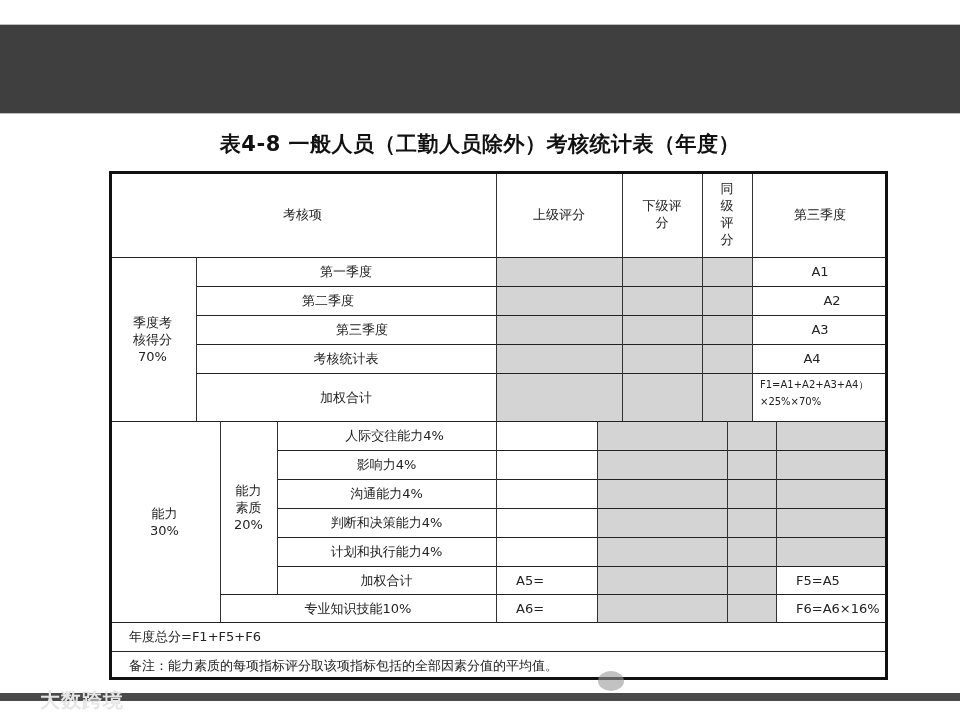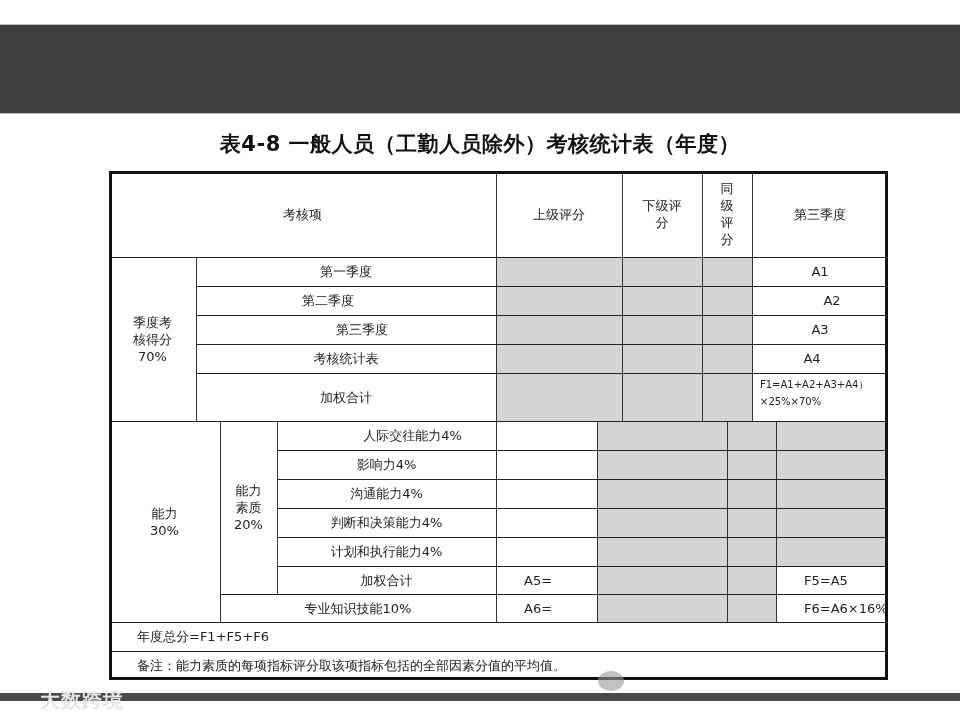--- a/index.html
+++ b/index.html
@@ -9,21 +9,21 @@
               border-top:1px solid #bdbdbd; border-bottom:1px solid #bdbdbd; }
   .band-bottom { position:absolute; left:0; top:693px; width:960px; height:8px; background:#4a4a4a; }
   .title { position:absolute; left:0; top:130px; width:960px; text-align:center;
            font-size:21px; font-weight:bold; letter-spacing:0.5px; color:#111; }
   .cell { position:absolute; box-sizing:border-box; display:flex; align-items:center; justify-content:center;
           text-align:center; font-size:13px; line-height:17px; color:#222; }
   .shade { background:#d4d4d4; }
   .hl { position:absolute; height:0; border-top:1.5px solid #222; }
   .vl { position:absolute; width:0; border-left:1.5px solid #333; }
   .frame { position:absolute; left:109px; top:171px; width:779px; height:509px; border:3px solid #111; box-sizing:border-box; }
-  .left { justify-content:flex-start; padding-left:28px; }
+  .left { justify-content:flex-start; padding-left:20px; }
   .wm1 { position:absolute; left:40px; top:687px; font-size:20px; color:#e6e6e6; font-weight:bold; letter-spacing:1px; }
   .wm2 { position:absolute; left:598px; top:664px; font-size:26px; color:#9a9a9a; opacity:0.75; letter-spacing:2px; }
   .wm-icon { display:inline-block; width:26px; height:20px; background:#9a9a9a; border-radius:50%; vertical-align:middle; margin-right:6px; opacity:0.8; }
 </style>
 </head>
 <body>
 
 <div class="band-top"></div>
 
 <div class="title">表4-8 一般人员（工勤人员除外）考核统计表（年度）</div>
@@ -56,21 +56,21 @@
 <div class="cell" style="left:752px;top:344px;width:120px;height:29px;">A4</div>
 <div class="cell left" style="left:752px;top:373px;width:136px;height:40px;white-space:pre-line;text-align:left;padding-left:8px;font-size:10px;">F1=A1+A2+A3+A4）
 ×25%×70%</div>
 
 <div class="cell" style="left:109px;top:421px;width:111px;height:201px;white-space:pre-line;">能力
 30%</div>
 <div class="cell" style="left:220px;top:421px;width:57px;height:173px;white-space:pre-line;">能力
 素质
 20%</div>
 
-<div class="cell" style="left:289px;top:421px;width:219px;height:29px;padding-left:28px;">人际交往能力4%</div>
+<div class="cell" style="left:271px;top:421px;width:219px;height:29px;padding-left:28px;">人际交往能力4%</div>
 <div class="cell" style="left:277px;top:450px;width:219px;height:29px;">影响力4%</div>
 <div class="cell" style="left:277px;top:479px;width:219px;height:29px;">沟通能力4%</div>
 <div class="cell" style="left:277px;top:508px;width:219px;height:29px;">判断和决策能力4%</div>
 <div class="cell" style="left:277px;top:537px;width:219px;height:29px;">计划和执行能力4%</div>
 <div class="cell" style="left:277px;top:566px;width:219px;height:28px;">加权合计</div>
 <div class="cell" style="left:220px;top:594px;width:276px;height:28px;">专业知识技能10%</div>
 
 <div class="cell left" style="left:496px;top:566px;width:101px;height:28px;">A5=</div>
 <div class="cell left" style="left:496px;top:594px;width:101px;height:28px;">A6=</div>
 

